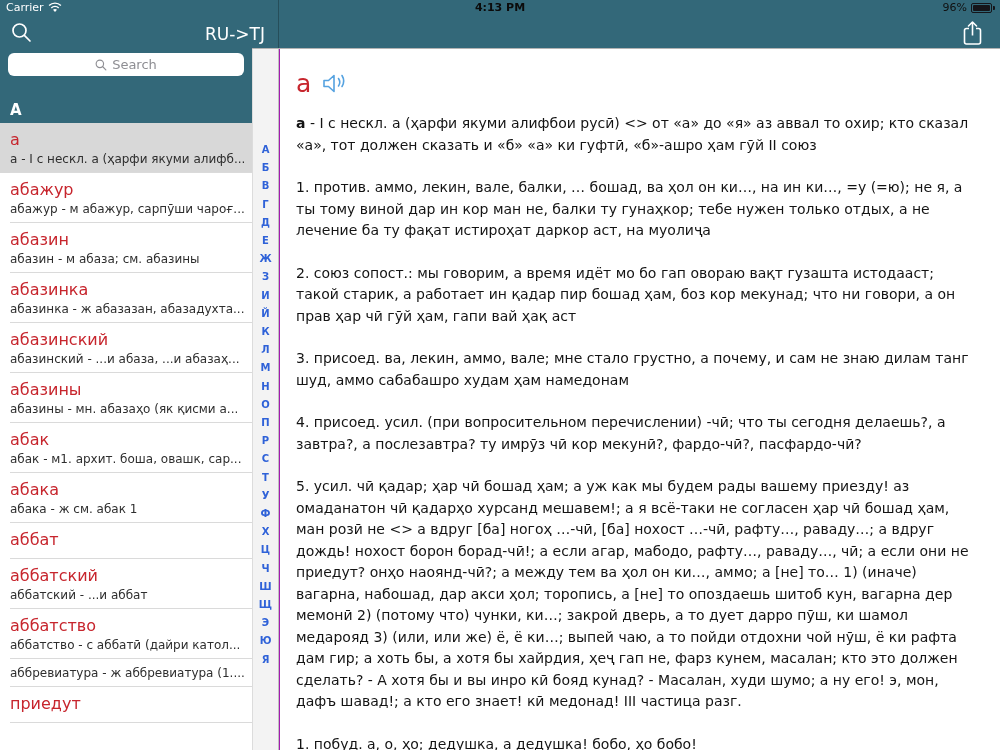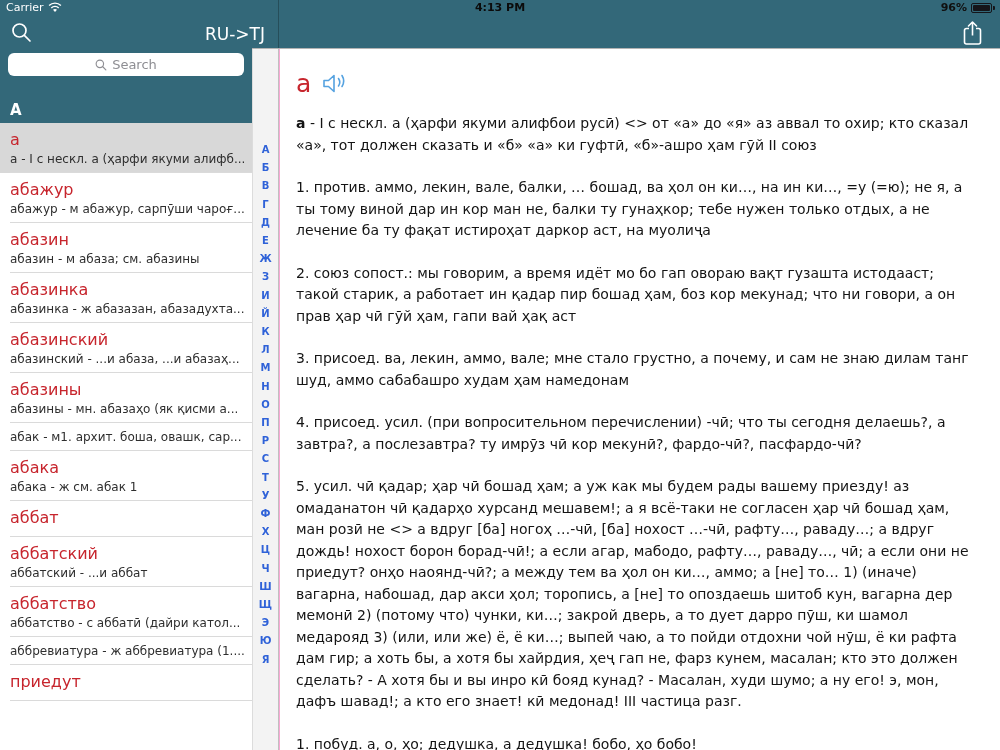--- a/index.html
+++ b/index.html
@@ -2,30 +2,30 @@
 <html style="--teal: #336879; --red: #c7252d; --idx-blue: #2f62d8; --speaker-blue: #55a2e0;"><head>
 <meta charset="utf-8">
 <style>
   :root{
     --teal:#336879; --red:#c7252d; --idx-blue:#2f62d8; --speaker-blue:#55a2e0;
     --sel-gray:#d8d8d8; --body-ink:#141414; --preview-ink:#2e2e2e;
   }
   *{margin:0;padding:0;box-sizing:border-box;}
   html,body{width:1000px;height:750px;overflow:hidden;}
   body{font-family:"DejaVu Sans","Liberation Sans",sans-serif;background:#fff;}
-  .app{position:relative;width:1000px;height:750px;overflow:hidden;background:#f9a8d4;}
+  .app{position:relative;width:1000px;height:750px;overflow:hidden;background:#a21caf;}
 
   
   .topband{position:absolute;left:0;top:0;width:1000px;height:48px;background:var(--teal);}
   .nav-divider{position:absolute;left:278px;top:0;width:1px;height:48px;background:rgba(0,0,0,.25);}
   .main-nav-border{position:absolute;left:252px;top:48px;right:0;height:1px;background:#b3b3b3;}
   .statusbar{position:absolute;left:0;top:0;width:1000px;height:16px;font-size:11px;}
   .carrier{position:absolute;left:6px;top:1px;color:#fff;display:flex;align-items:center;gap:4px;}
   .time{position:absolute;left:0;right:0;top:1px;text-align:center;color:#0b0b0b;font-weight:bold;}
-  .battery-wrap{position:absolute;right:5px;top:1px;display:flex;align-items:center;gap:4px;color:#101010;font-weight:bold;}
+  .battery-wrap{position:absolute;right:5px;top:1px;display:flex;align-items:center;gap:4px;color:#101010;font-weight:normal;}
   .batt{display:inline-block;width:21px;height:10px;border:1px solid #15151a;border-radius:2px;padding:1px;position:relative;}
   .batt-fill{display:block;width:100%;height:100%;background:#15151a;border-radius:1px;}
   .batt-nub{display:inline-block;width:2px;height:4px;background:#15151a;margin-left:-3px;border-radius:0 1px 1px 0;}
 
   .nav-search-btn{position:absolute;left:10px;top:22px;width:22px;height:22px;cursor:pointer;background:none;border:none;}
   .nav-title{position:absolute;left:150px;top:24px;width:115px;text-align:right;color:#fff;font-size:17px;cursor:pointer;}
   .share-btn{position:absolute;right:16px;top:20px;width:24px;height:26px;cursor:pointer;background:none;border:none;}
 
   
   .sidebar-head{position:absolute;left:0;top:48px;width:252px;height:49px;background:var(--teal);}
@@ -140,20 +140,21 @@
         <div class="word">абазинский</div>
         <div class="preview">абазинский - ...и абаза, ...и абазаҳ...</div>
       </div>
 
       <div class="item">
         <div class="word">абазины</div>
         <div class="preview">абазины - мн. абазаҳо (як қисми а...</div>
       </div>
 
       <div class="item">
+        <div class="word">абак</div>
         <div class="preview">абак - м1. архит. боша, овашк, сар...</div>
       </div>
 
       <div class="item">
         <div class="word">абака</div>
         <div class="preview">абака - ж см. абак 1</div>
       </div>
 
       <div class="item">
         <div class="word">аббат</div>

